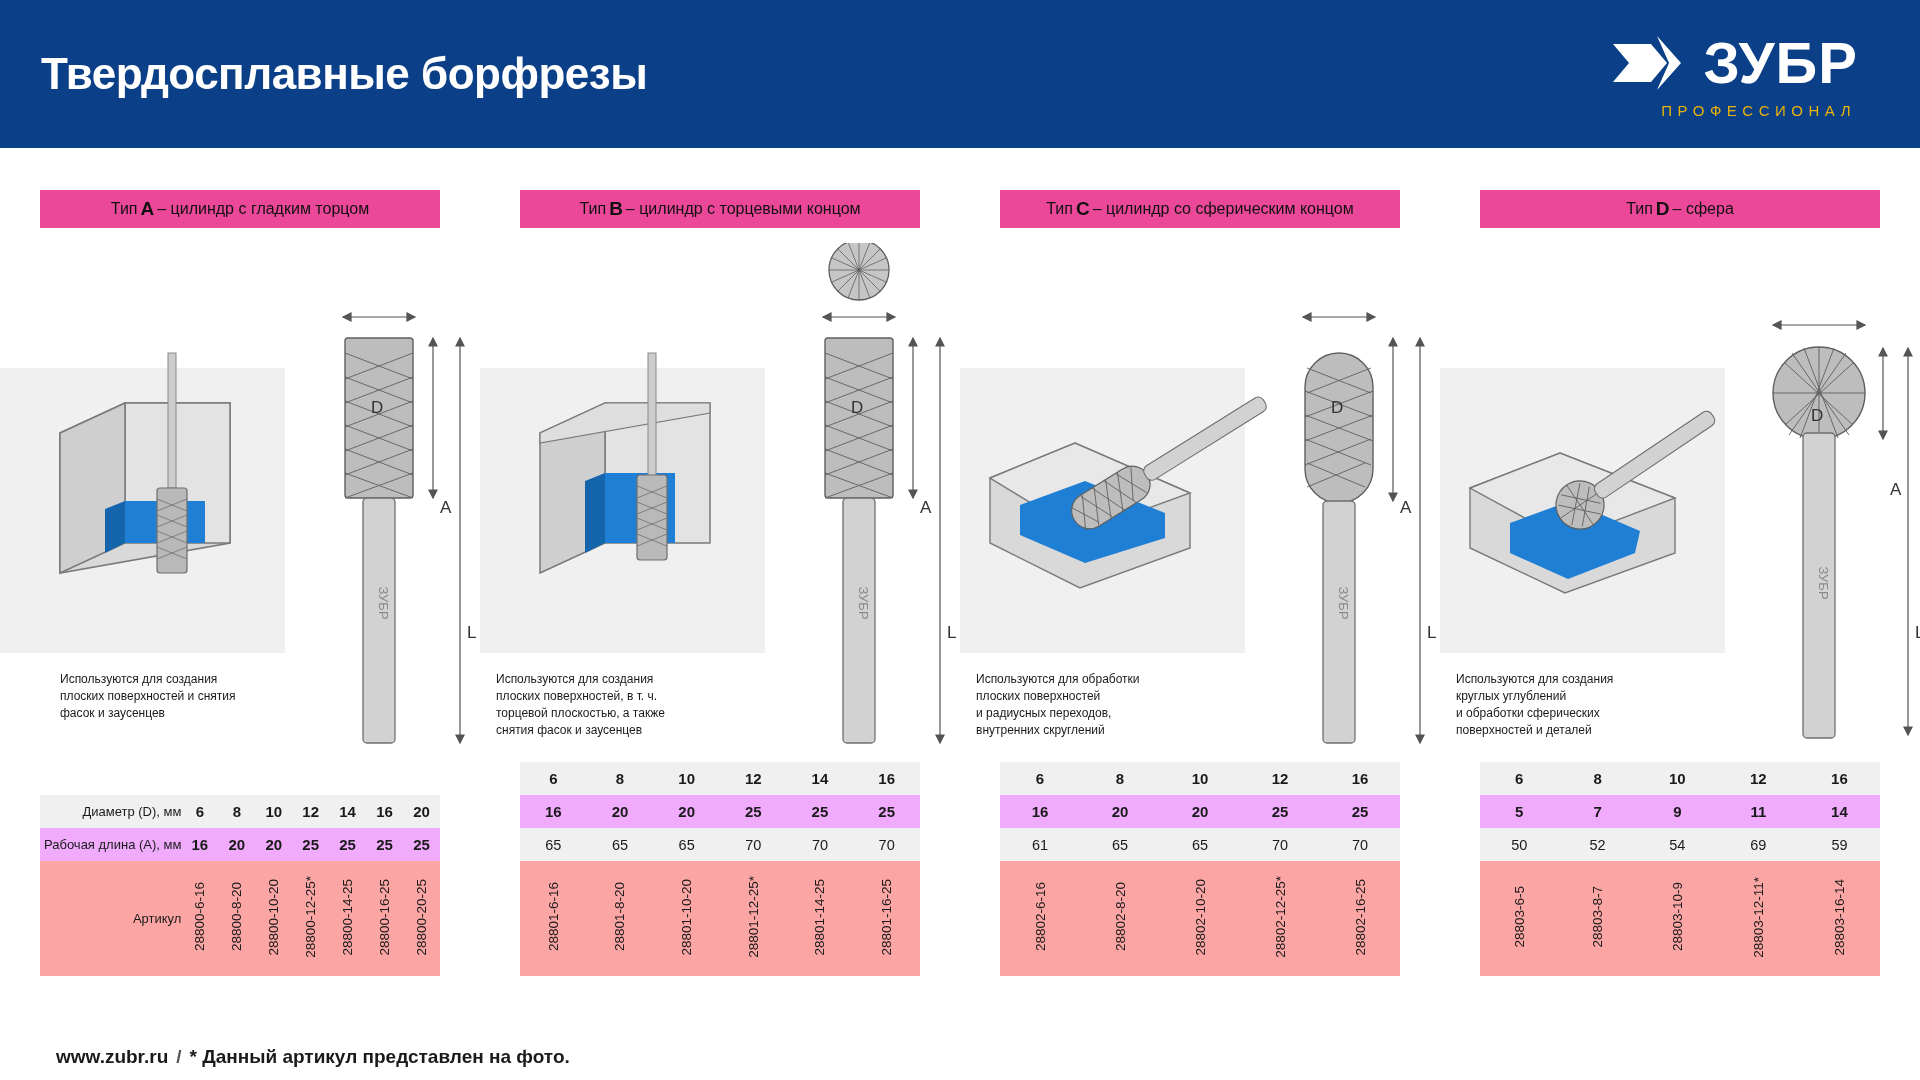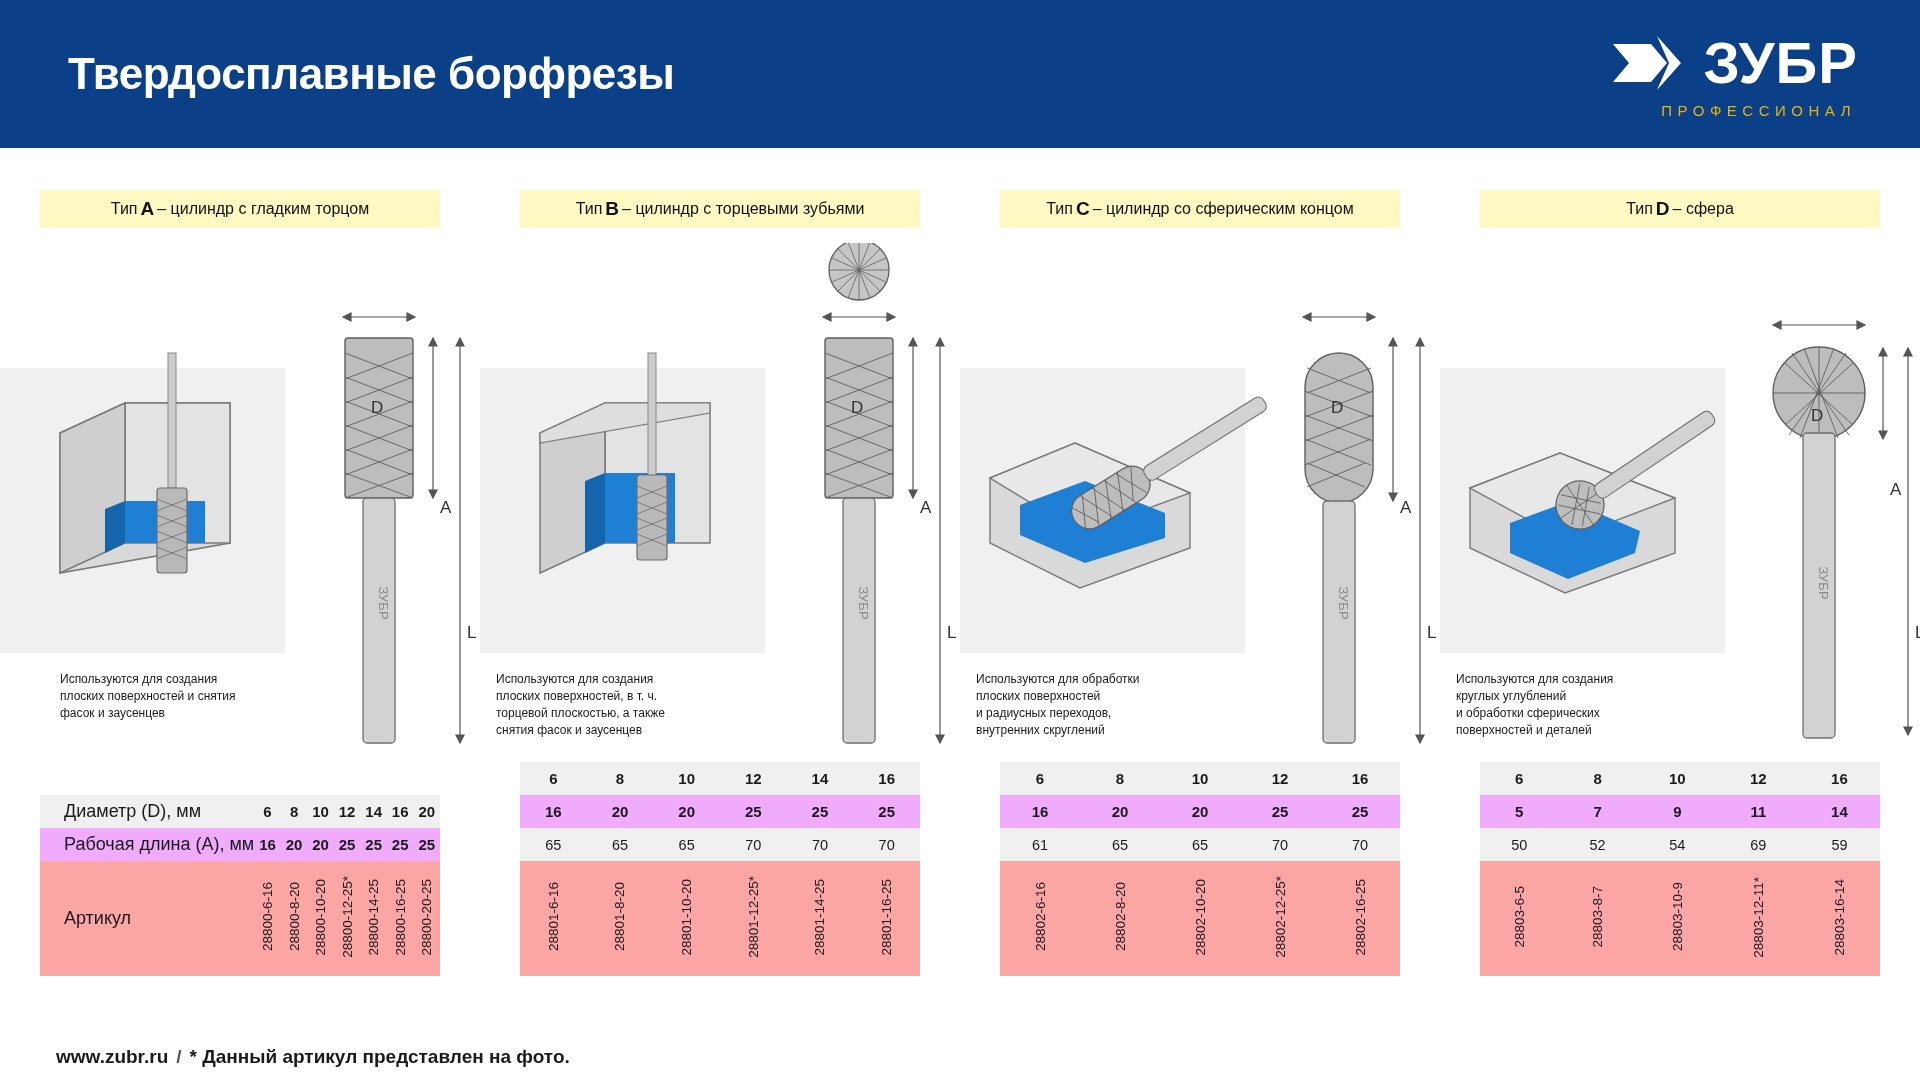--- a/index.html
+++ b/index.html
@@ -9,21 +9,21 @@
     font-family:"Liberation Sans",sans-serif;
     color:#1a1a1a;
     overflow:hidden;
     position:relative;
   }
   
   .header{
     position:absolute;left:0;top:0;width:1920px;height:148px;
     background:#0b3f87;
     display:flex;align-items:center;justify-content:space-between;
-    box-sizing:border-box;padding:0 62px 0 68px;
+    box-sizing:border-box;padding:0 62px 0 41px;
   }
   .header h1{
     margin:0;color:#ffffff;font-size:44px;font-weight:bold;letter-spacing:-0.5px;
   }
   .logo{display:flex;flex-direction:column;align-items:flex-end;}
   .logo-row{display:flex;align-items:center;gap:16px;}
   .logo-mark{
     width:76px;height:66px;position:relative;
   }
   .logo-text{
@@ -35,21 +35,21 @@
   
   .columns{
     position:absolute;left:0;top:148px;width:1920px;height:880px;
     display:flex;
   }
   .col{
     width:480px;position:relative;box-sizing:border-box;
   }
   .type-badge{
     position:absolute;top:42px;left:40px;width:400px;height:38px;
-    background:#fef9c3;color:#111;
+    background:#ec4899;color:#111;
     display:flex;align-items:center;justify-content:center;
     font-size:16px;
   }
   .type-badge .ltr{font-weight:bold;font-size:19px;padding:0 3px;}
   
   .illus{
     position:absolute;top:95px;left:0;width:480px;height:660px;
   }
   .usage{
     position:absolute;font-size:12px;line-height:1.42;color:#1a1a1a;white-space:pre-line;
@@ -60,21 +60,21 @@
     border-collapse:collapse;font-size:14.5px;
   }
   .tbl td{
     padding:0;text-align:center;vertical-align:middle;height:33px;
   }
   .tbl tr.r1 td{background:#f0f0f0;}
   .tbl tr.r2 td{background:#f0abfc;}
   .tbl tr.r3 td{background:#f0f0f0;}
   .tbl tr.r4 td{background:#fca5a5;height:115px;}
   .tbl td.lbl{
-    text-align:left;padding-left:24px;font-size:18px;white-space:nowrap;
+    text-align:right;padding-left:4px;font-size:13px;white-space:nowrap;
   }
   .tbl tr.r1 td.val,.tbl tr.r2 td.val{font-weight:bold;font-size:15px;}
   .art{
     writing-mode:vertical-rl;transform:rotate(180deg);
     font-size:13.5px;white-space:nowrap;display:inline-block;
   }
   
   .col1 .tbl td.lbl{width:116px;}
   
   .footer{
@@ -209,21 +209,21 @@
         <td><span class="art">28800-20-25</span></td>
       </tr>
     </tbody>
       </table>
   </div>
 
   <div class="col colN">
     <div class="type-badge">
       <span>Тип </span>
         <span class="ltr">B</span>
-        <span> – цилиндр с торцевыми зубьями</span>
+        <span> – цилиндр с торцевыми концом</span>
     </div>
 
     <div class="illus">
       <svg width="480" height="660" viewBox="0 0 480 660">
         <rect x="0" y="125" width="285" height="285" fill="#f0f0f0"></rect>
         <polygon points="125,160 230,160 230,300 125,300" fill="#e3e3e3" stroke="#7a7a7a" stroke-width="1.5"></polygon>
         <polygon points="60,190 125,160 125,300 60,330" fill="#cfcfcf" stroke="#7a7a7a" stroke-width="1.5"></polygon>
         <polygon points="60,190 125,160 230,160 230,170 60,200" fill="#dedede" stroke="#7a7a7a" stroke-width="1.2"></polygon>
         <polygon points="125,230 195,230 195,300 125,300" fill="#1f7fd4"></polygon>
         <polygon points="105,238 125,230 125,300 105,310" fill="#1565ad"></polygon>

